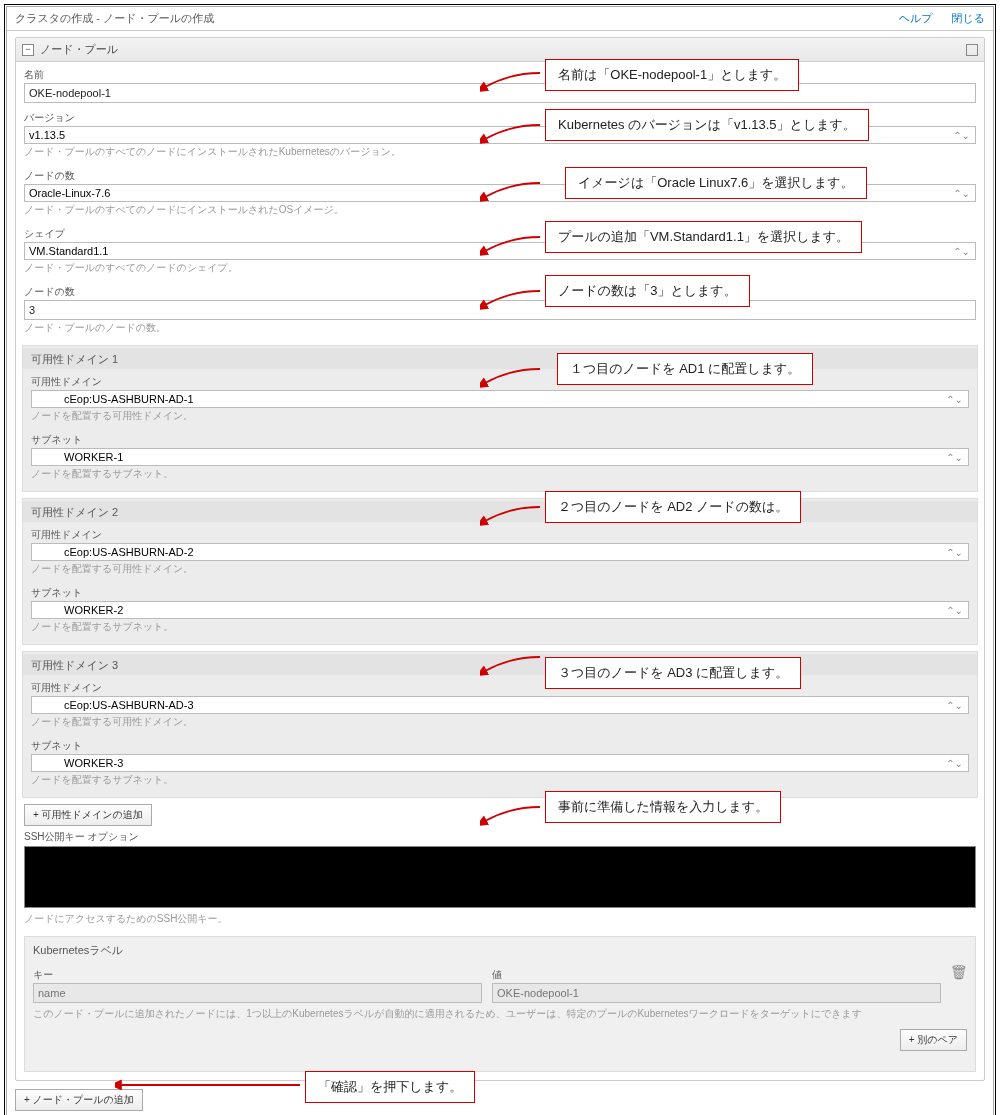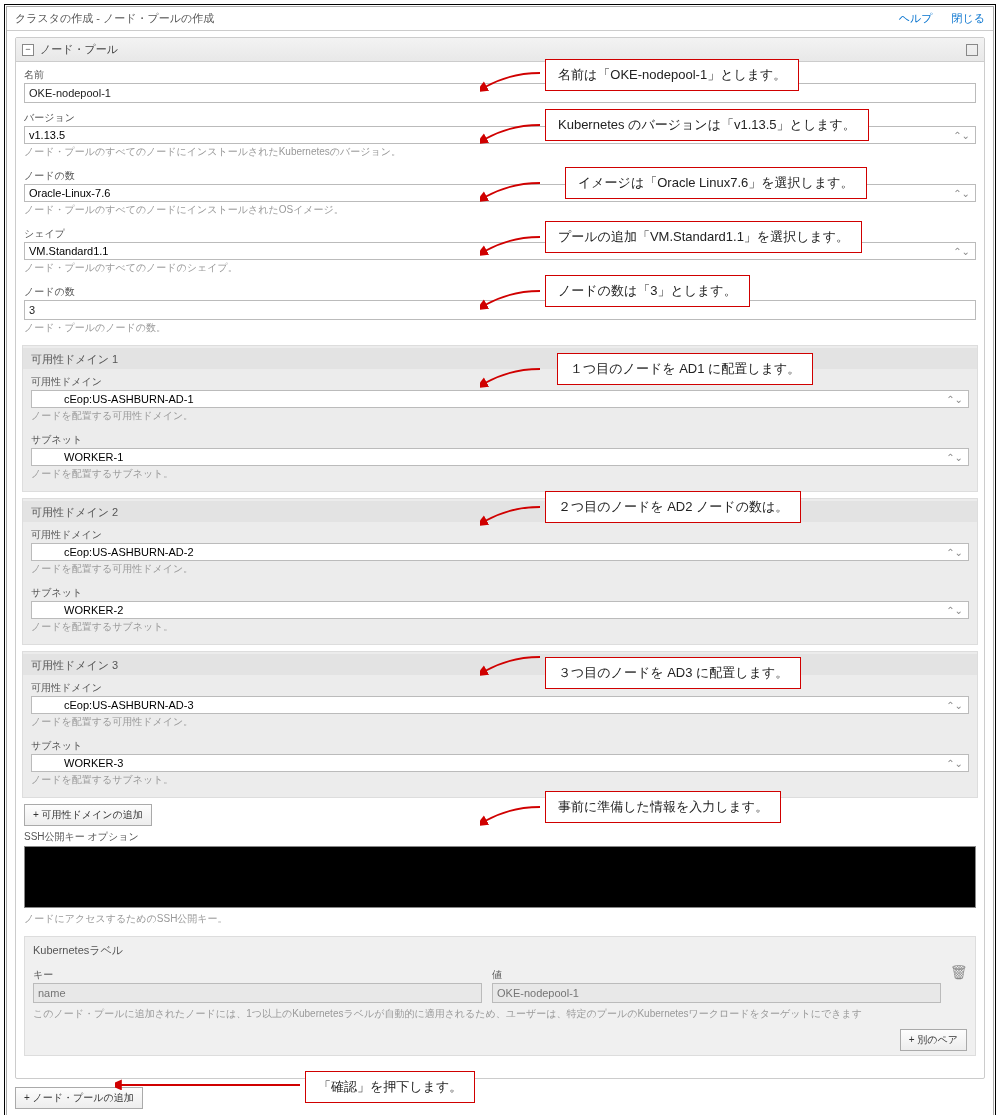--- a/index.html
+++ b/index.html
@@ -119,24 +119,24 @@
     margin: 2px 8px 0 8px;
     height: 62px;
     background: #000;
     border: 1px solid #888;
     resize: none;
     color: #fff;
     font-family: monospace;
     font-size: 10px;
   }
   .kube-labels {
-    margin: 8px 8px 16px 8px;
+    margin: 8px 8px 2px 8px;
     border: 1px solid #ddd;
     background: #f0f0f0;
-    padding: 6px 8px 4px 8px;
+    padding: 6px 8px 20px 8px;
   }
   .kube-row { display: flex; gap: 10px; }
   .kube-col { flex: 1; }
   .kube-col .field-label { color: #555; }
   .kube-col input {
     width: 100%;
     border: 1px solid #bbb;
     background: #e8e8e8;
     color: #999;
     padding: 3px 4px;

